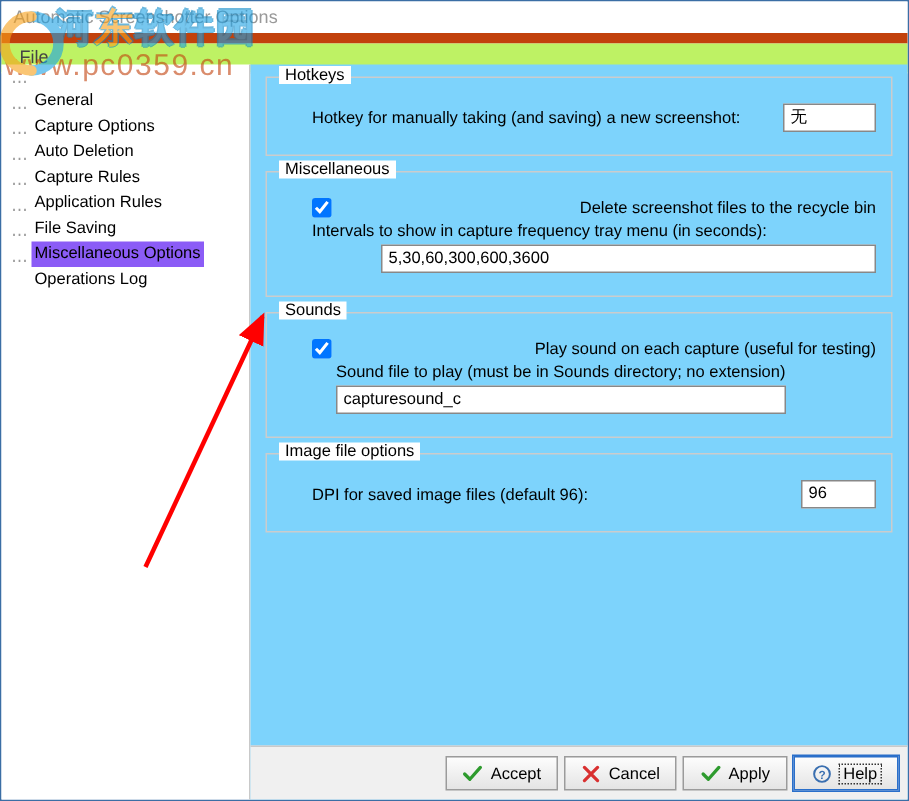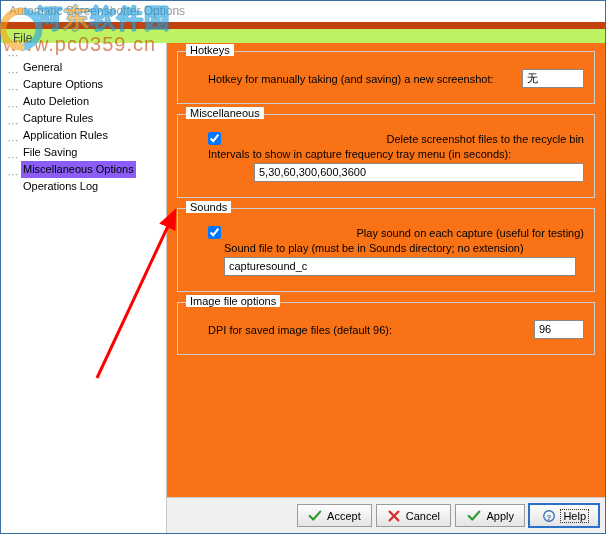--- a/index.html
+++ b/index.html
@@ -109,21 +109,21 @@
     margin-right: 2px;
   }
   .tree-item .txt { padding: 0 2px; margin-top: 24px; }
   .tree-item.selected .txt {
     background: #8b5cf6;
     color: #000;
   }
   .content {
     flex: 1;
     position: relative;
-    background: #f97316;
+    background: #7dd3fc;
   }
   .form-area {
     position: absolute;
     top: 0;
     bottom: 36px;
     left: 8px;
     right: 8px;
     overflow: hidden;
   }
   .groupbox {
@@ -156,21 +156,21 @@
     line-height: 19px;
     padding: 0 4px;
     font-size: 11px;
     font-family: inherit;
     box-sizing: border-box;
     background: #fff;
   }
   .text-input.small { width: 50px; text-align: left; }
   .text-input.wide { width: 370px; margin-left: 46px; }
   .text-input.wider { width: 390px; display: block; }
-  .text-input.medium { width: 352px; }
+  .text-input.medium { width: 300px; }
   .intervals-row {
     position: relative;
   }
   .chk {
     width: 13px;
     height: 13px;
     margin: 0 6px 0 0;
     vertical-align: middle;
   }
   
@@ -191,21 +191,21 @@
   }
   .btn {
     height: 23px;
     min-width: 70px;
     border: 1px solid #9b9b9b;
     background: linear-gradient(#fdfdfd, #e4e4e4);
     font-size: 11px;
     font-family: inherit;
     display: inline-flex;
     align-items: center;
-    justify-content: flex-end;
+    justify-content: center;
     gap: 5px;
     padding: 0 10px;
     cursor: pointer;
   }
   .btn.focus {
     outline: 1px solid #2a6fca;
     border: 1px solid #2a6fca;
   }
   .btn.focus .btn-text {
     outline: 1px dotted #333;

